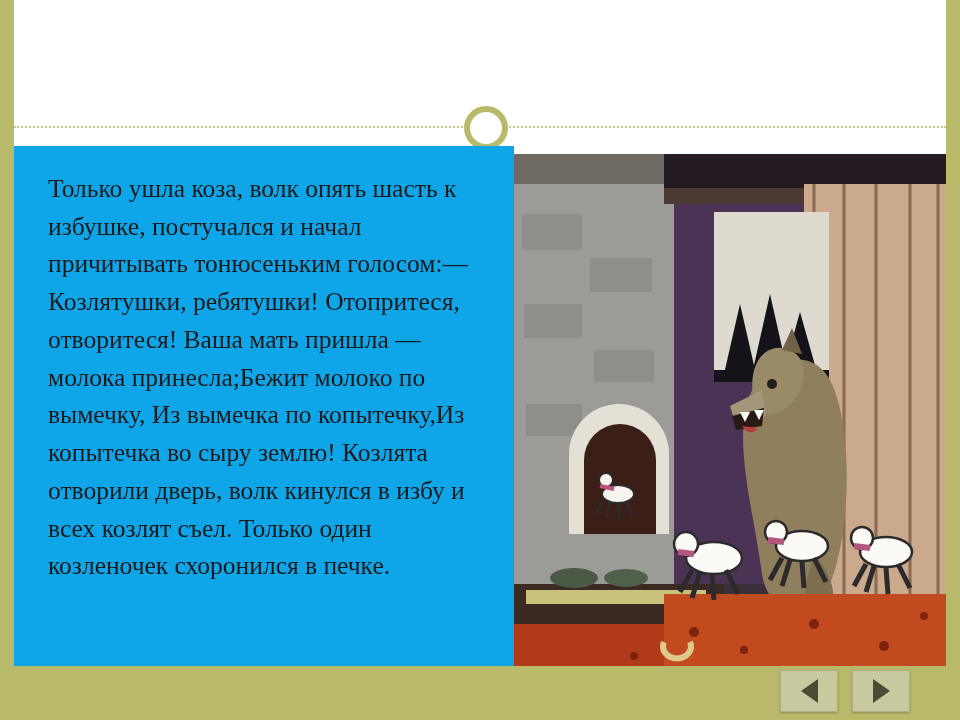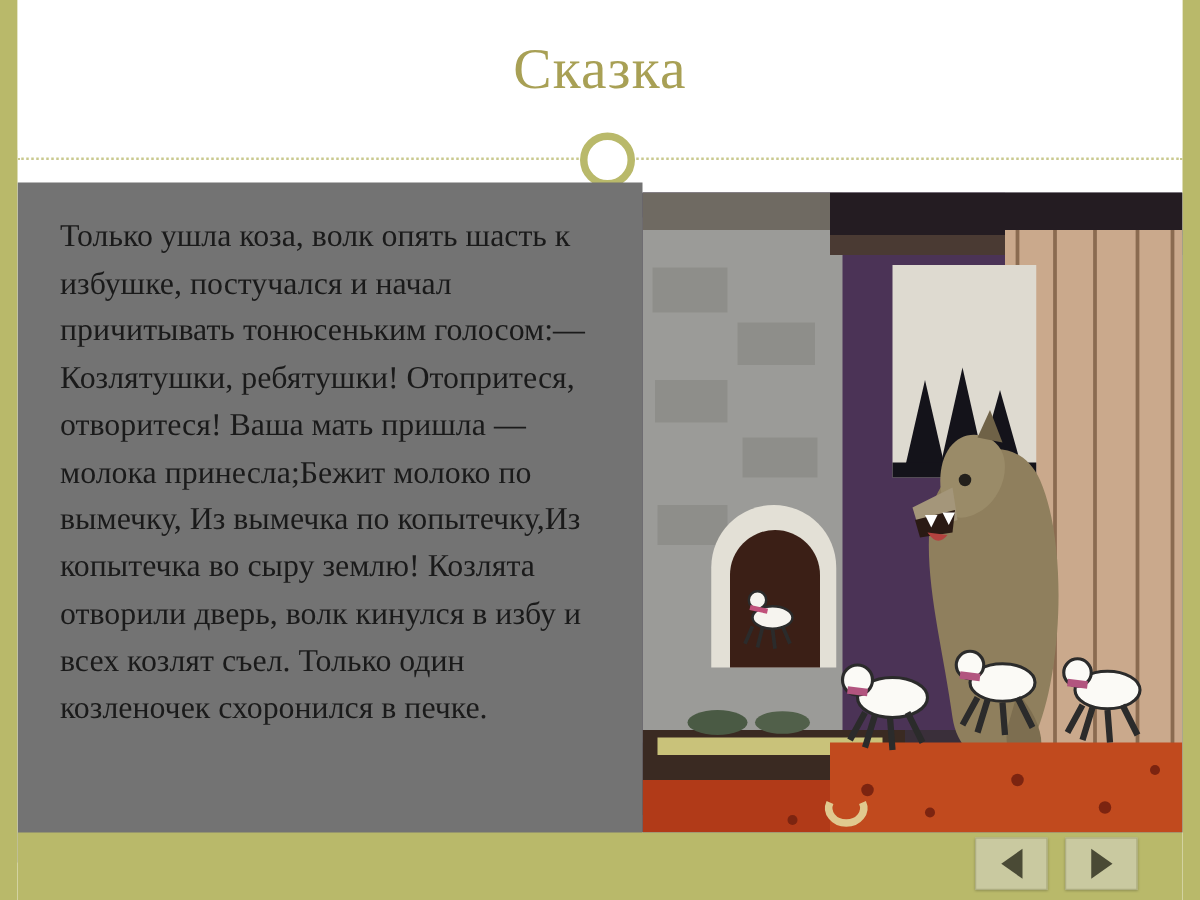--- a/index.html
+++ b/index.html
@@ -69,21 +69,21 @@
     box-sizing: border-box;
   }
 
   
   .body-panel {
     position: absolute;
     left: 0;
     top: 146px;
     width: 500px;
     height: 544px;
-    background: #737373;
+    background: #0ea5e9;
   }
   .body-text {
     position: absolute;
     left: 34px;
     top: 24px;
     width: 430px;
     font-family: "Liberation Serif", serif;
     font-size: 25.5px;
     line-height: 1.48;
     color: #1a1a1a;
@@ -135,23 +135,20 @@
     border-bottom: 12px solid transparent;
   }
   .tri-left  { border-right: 17px solid #4a4a35; }
   .tri-right { border-left: 17px solid #4a4a35; }
 </style>
 </head>
 <body>
 
 <div class="slide">
 
-  <div class="title-area">
-    <div class="slide-title">Сказка</div>
-  </div>
 
   <div class="divider"></div>
   <div class="divider-ring"></div>
 
   <div class="body-panel">
     <div class="body-text">Только ушла коза, волк опять шасть к избушке, постучался и начал причитывать тонюсеньким голосом:— Козлятушки, ребятушки! Отопритеся, отворитеся! Ваша мать пришла — молока принесла;Бежит молоко по вымечку, Из вымечка по копытечку,Из копытечка во сыру землю! Козлята отворили дверь, волк кинулся в избу и всех козлят съел. Только один козленочек схоронился в печке.</div>
   </div>
 
   <div class="illustration">
     <svg class="ill-svg" viewBox="0 0 432 512" preserveAspectRatio="none">

